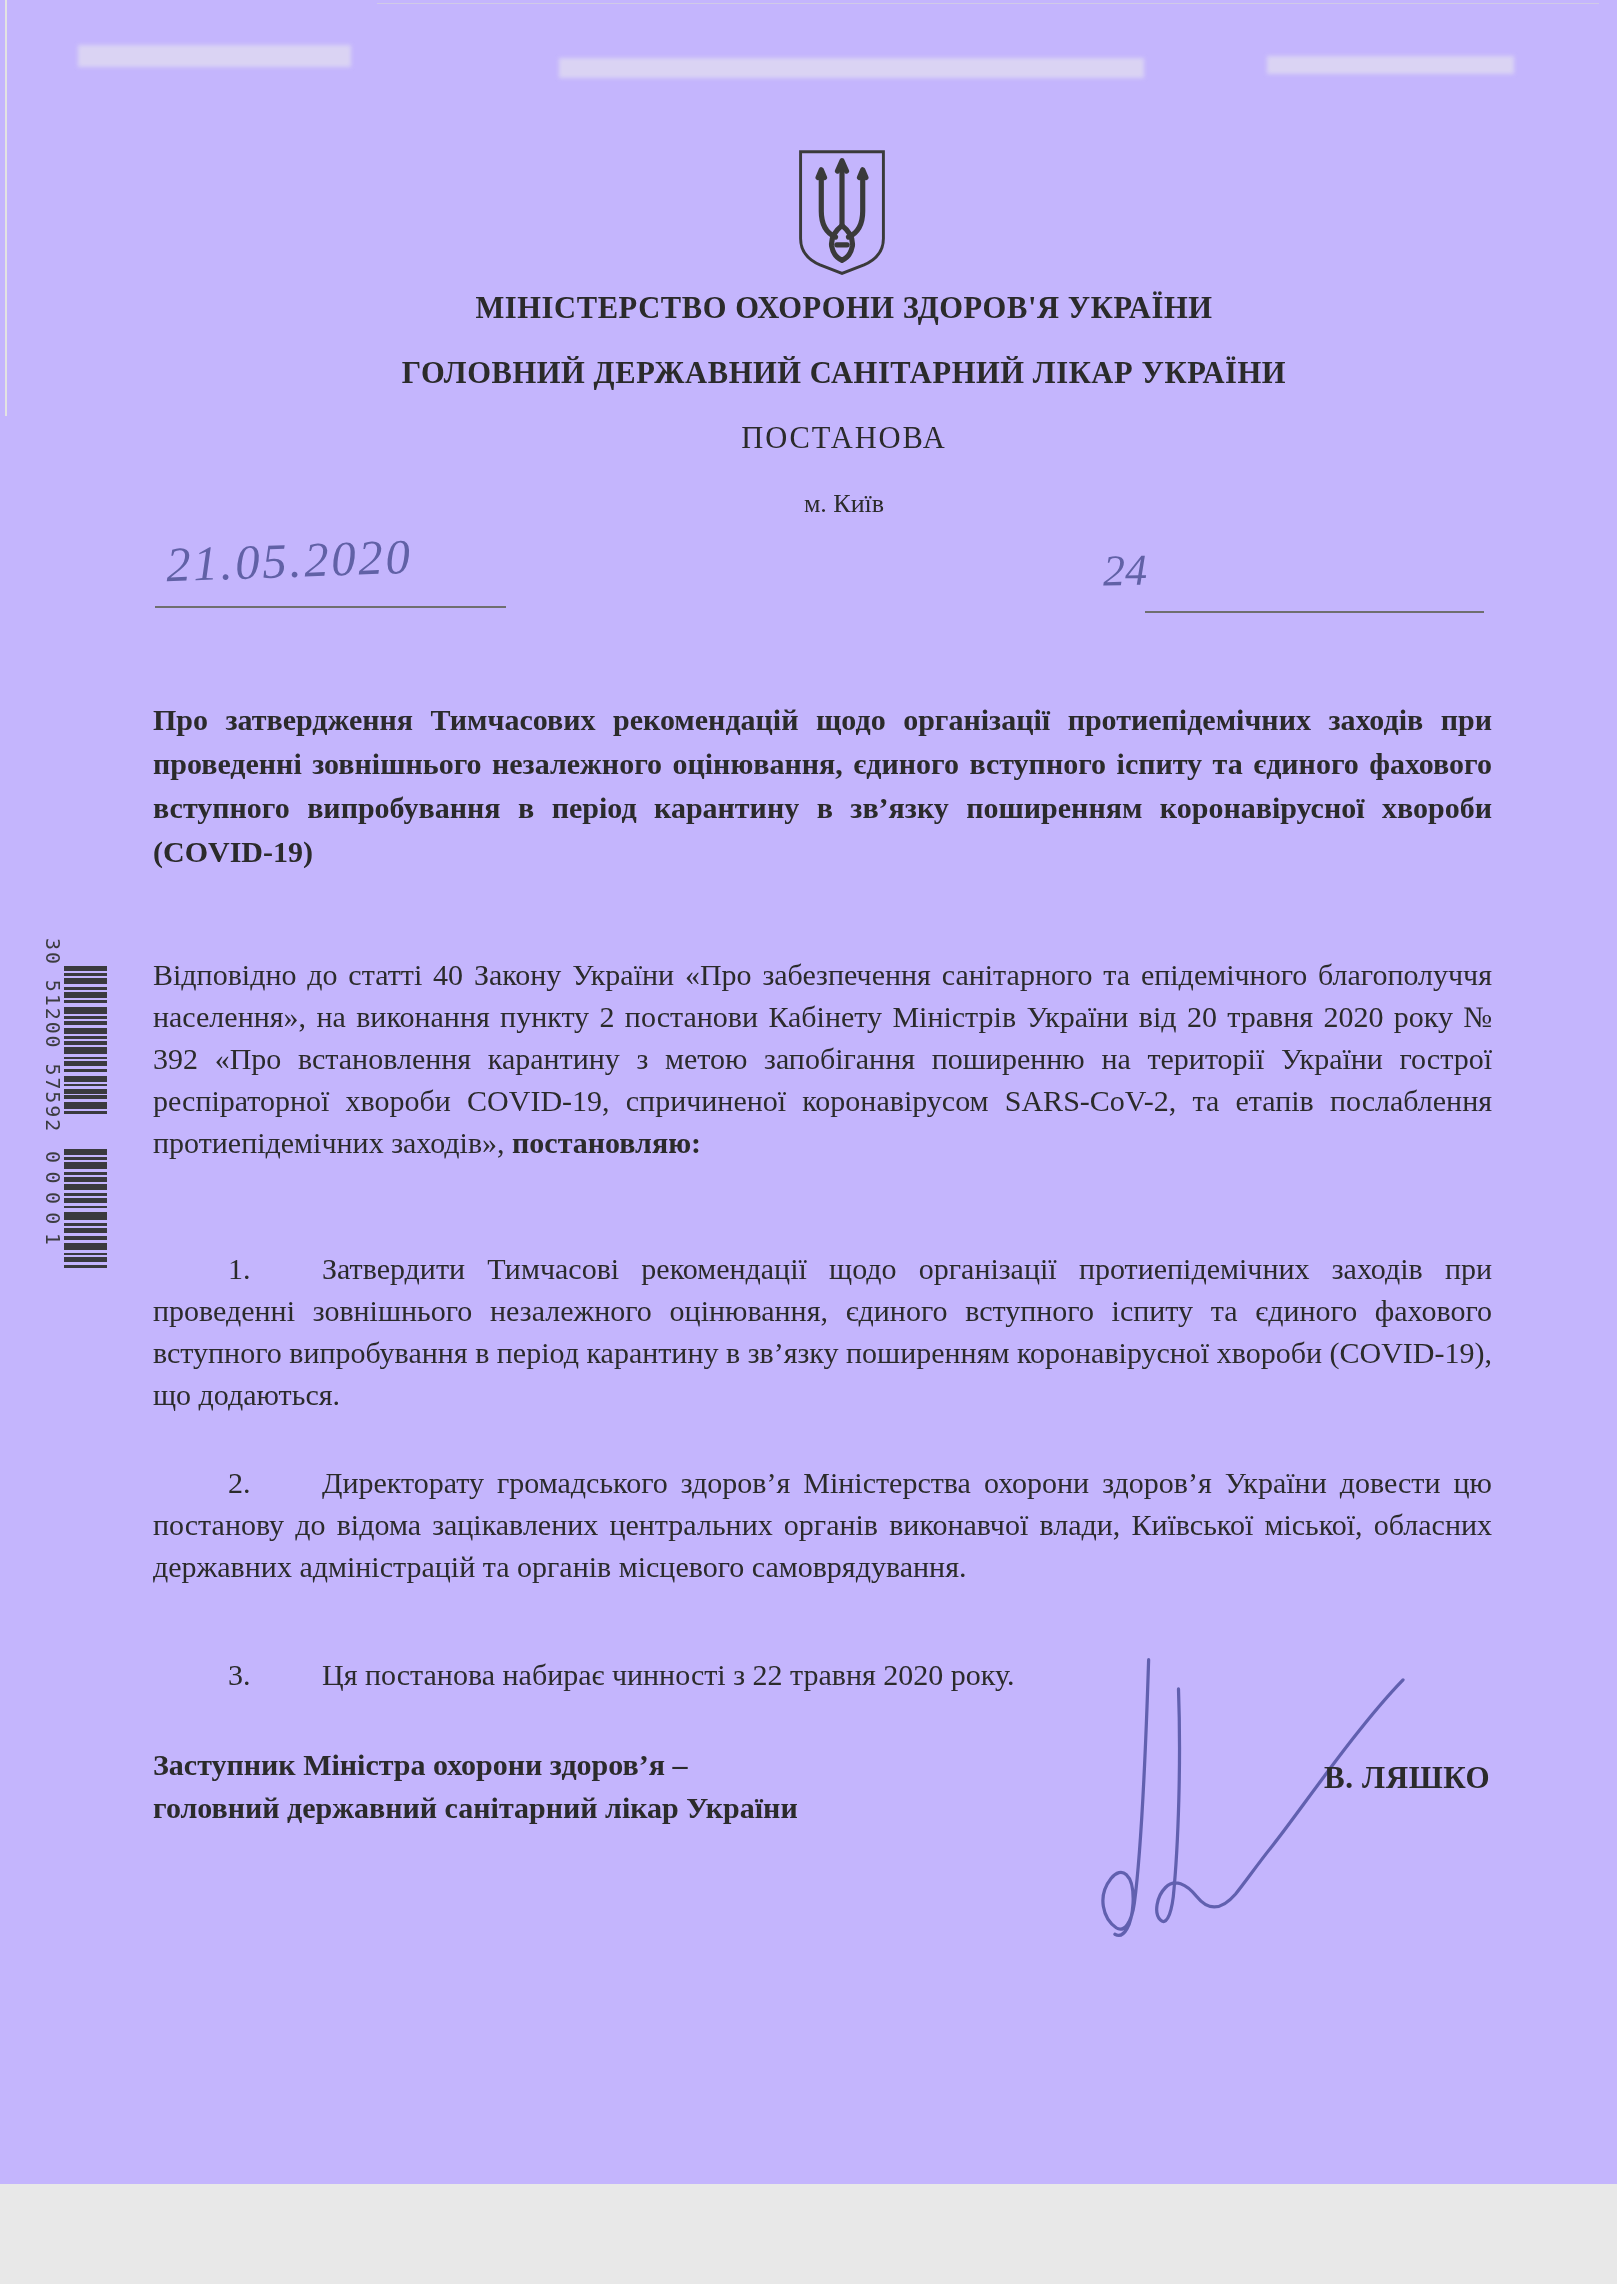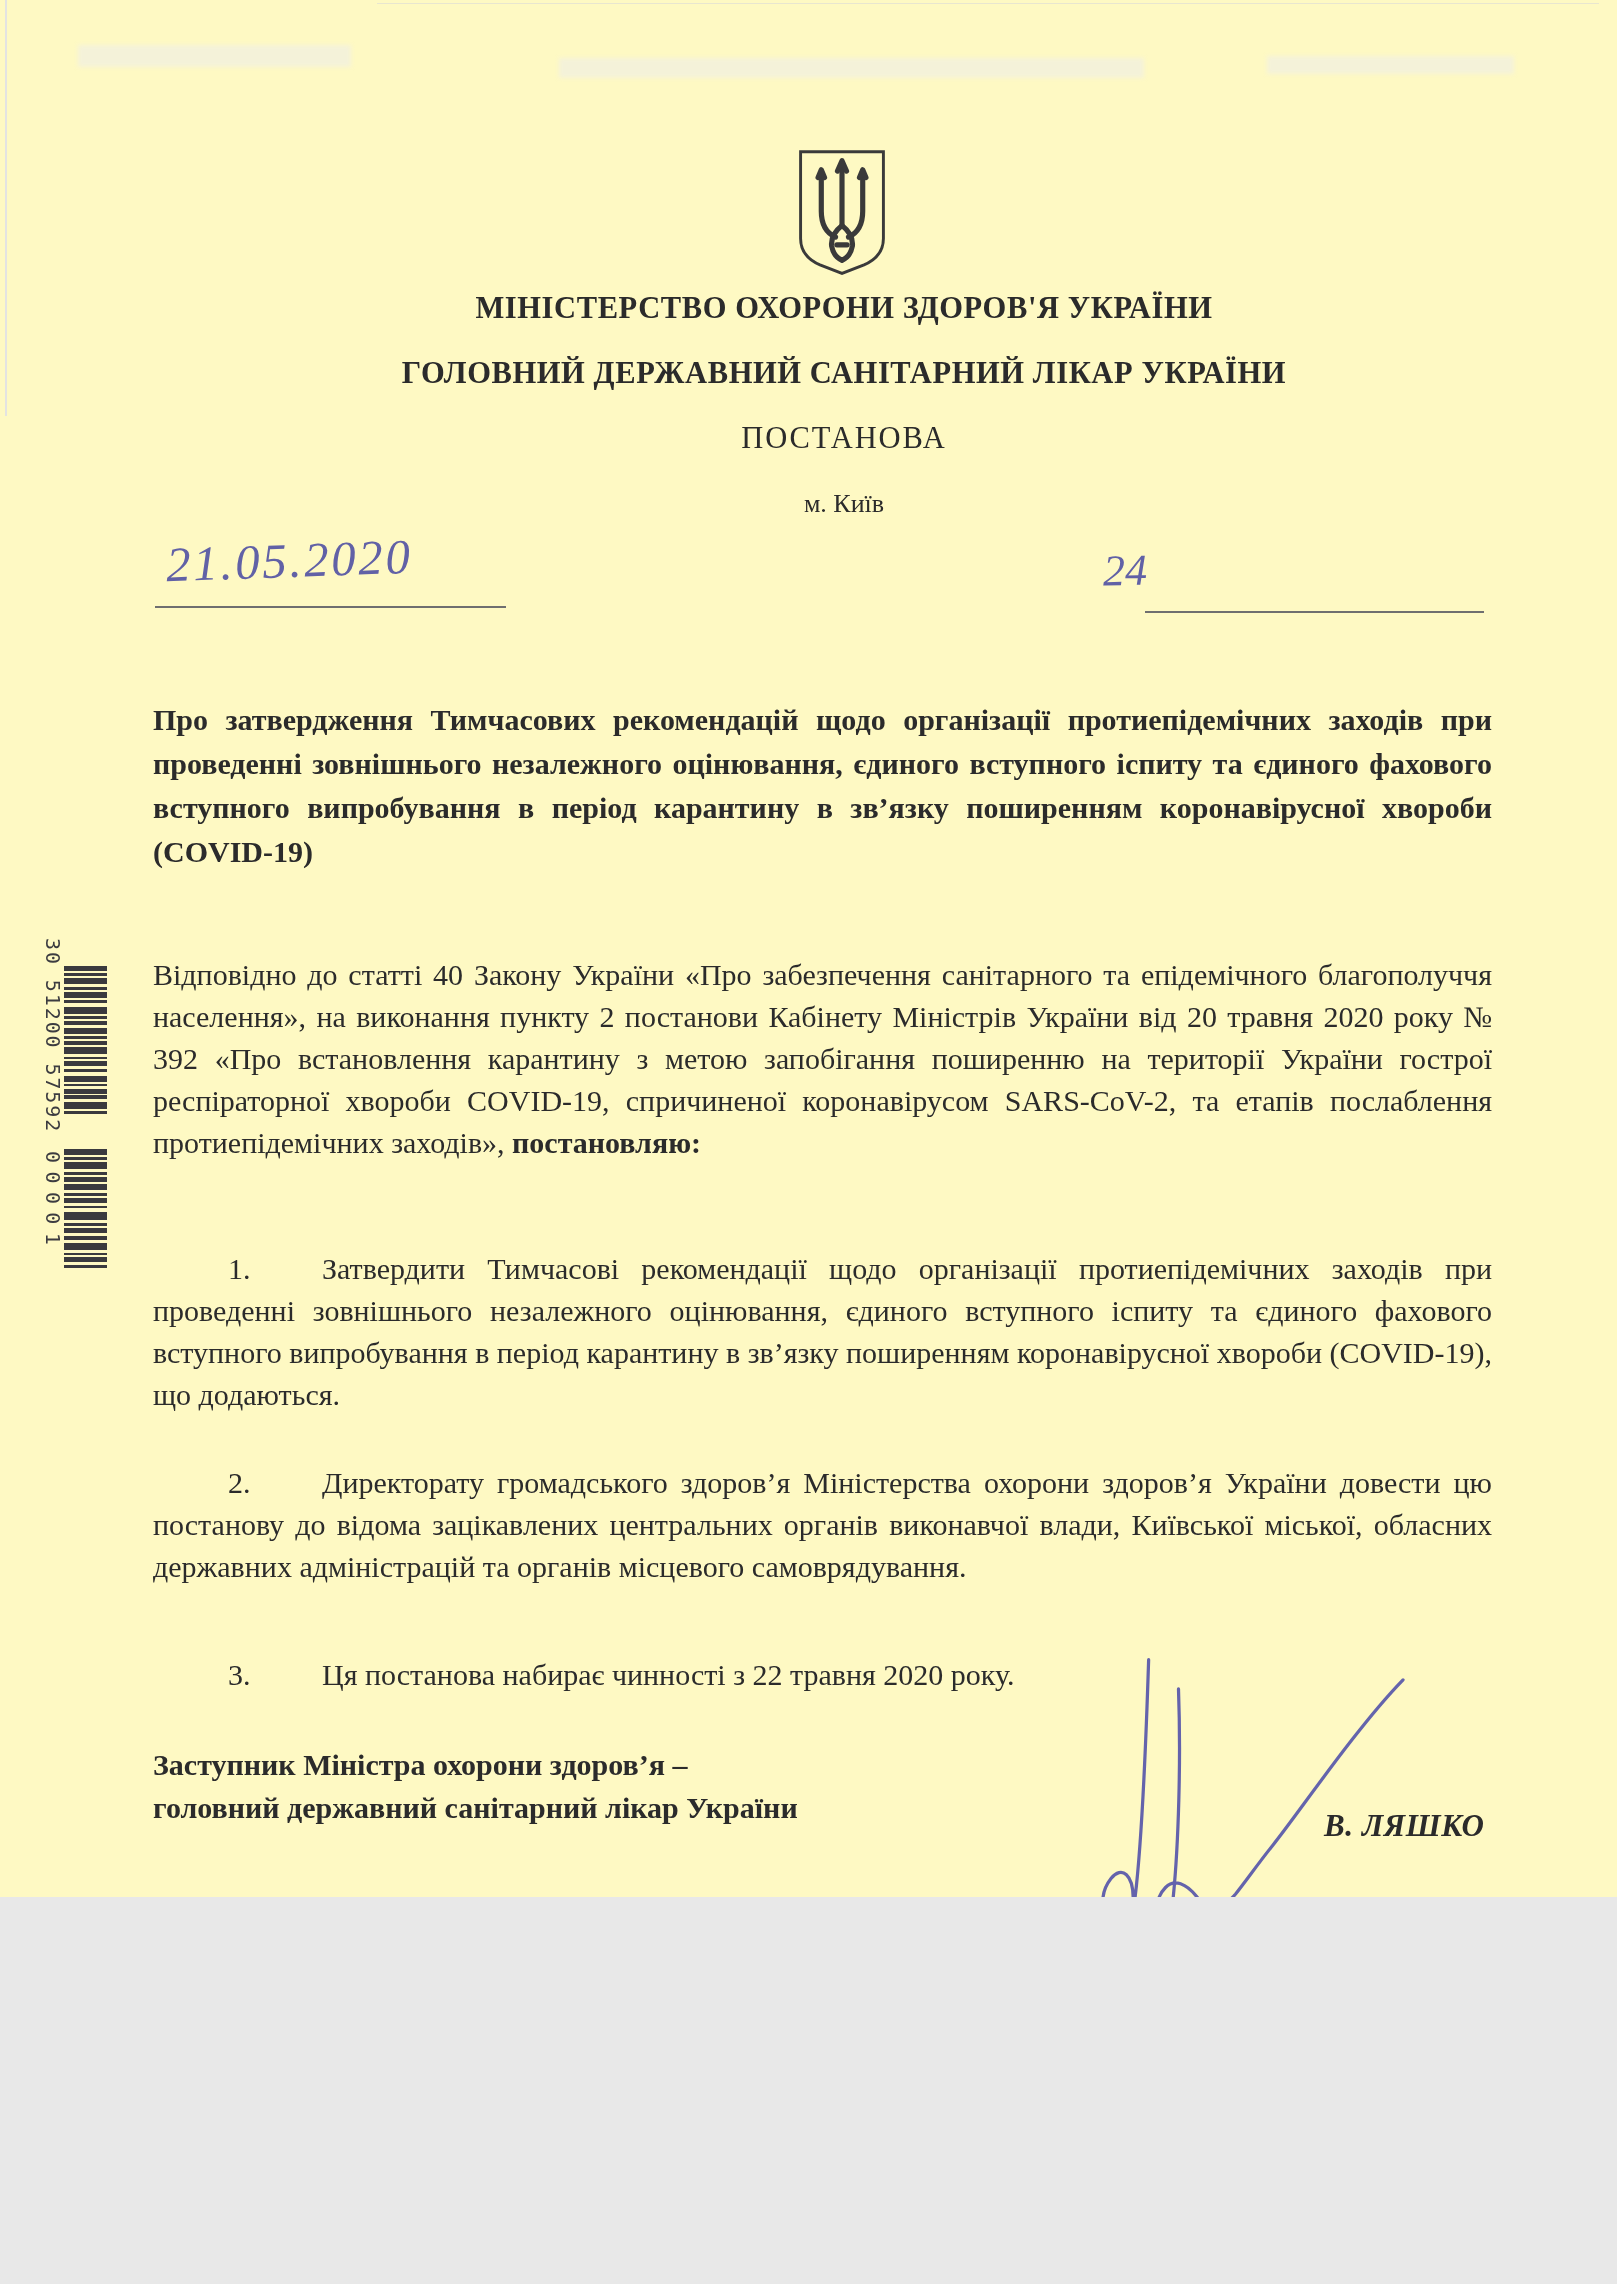--- a/index.html
+++ b/index.html
@@ -1,18 +1,18 @@
 <!DOCTYPE html>
 <html style="font-size:10.4px"><head>
 <meta charset="utf-8">
 <style>
   html,body{margin:0;padding:0;background:#e8e8e8;}
   .page{
-    position:relative;width:1617px;height:1897px;margin:0 auto;
-    background:#fef9c3;overflow:hidden;
+    position:relative;width:1617px;height:2184px;margin:0 auto;
+    background:#c4b5fd;overflow:hidden;
     font-family:"Liberation Serif","DejaVu Serif",serif;
     color:#2b2b2b;
   }
   
   .scan-edge-line{position:absolute;top:2.6px;left:377px;width:1222px;height:1.9px;background:#d8d8d8;opacity:.6;}
   .ghost{position:absolute;background:#ededec;filter:blur(1.9px);opacity:.55;}
   .left-edge-line{position:absolute;left:5.2px;top:0;width:1.9px;height:416px;background:#e3e3e2;}
 
   .emblem{position:absolute;left:798px;top:149px;width:88px;height:127px;}
 
@@ -33,21 +33,21 @@
   .title-par{top:668px;font-weight:bold;text-align:justify;line-height:44px;}
   .preamble{top:924px;text-align:justify;}
   .item{text-align:justify;text-indent:75px;}
   .item-1{top:1218px;}
   .item-2{top:1432px;}
   .item-3{top:1610px;margin-top:44px;}
   .item-num{display:inline-block;width:94px;text-indent:0;}
   .bold{font-weight:bold;}
 
   .sig-label{position:absolute;left:153px;top:1743px;width:832px;font-size:30px;line-height:43px;font-weight:bold;}
-  .sig-name{position:absolute;left:1324px;top:1808px;font-size:31px;font-weight:bold;letter-spacing:0.6px;font-style:italic;}
+  .sig-name{position:absolute;left:1324px;top:1760px;font-size:31px;font-weight:bold;letter-spacing:0.6px;}
   .sig-svg{position:absolute;left:1051px;top:1650px;width:364px;height:305px;}
 
   
   .bc-label{
     position:absolute;left:65px;transform-origin:left top;transform:rotate(90deg);
     white-space:nowrap;font-family:"DejaVu Sans Mono",monospace;
     font-size:20px;color:#3c3c40;
   }
   .bc-label-1{top:938px;letter-spacing:1.9px;}
   .bc-label-2{top:1151px;letter-spacing:8.4px;}

